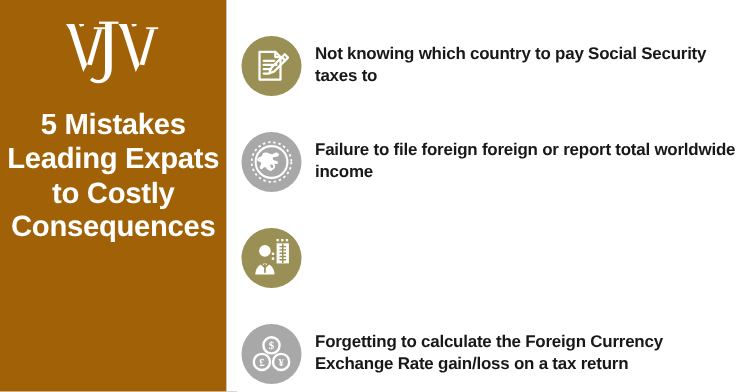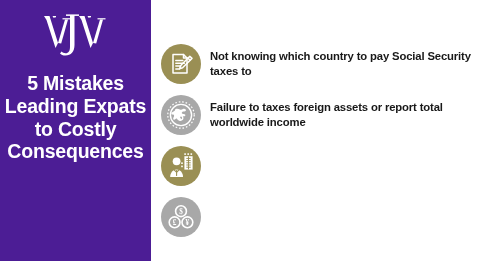--- a/index.html
+++ b/index.html
@@ -20,21 +20,21 @@
     background: #ffffff;
     display: flex;
     flex-direction: row;
   }
 
   
   .left-panel {
     position: relative;
     width: 151px;
     height: 261px;
-    background: #4c1d95;
+    background: #a16207;
     flex: 0 0 151px;
     display: flex;
     flex-direction: column;
     align-items: center;
     box-sizing: border-box;
   }
   .left-accent-stripe {
     position: absolute;
     left: 151px;
     top: 0;
@@ -67,21 +67,21 @@
   
   .right-panel {
     position: relative;
     flex: 1 1 auto;
     height: 261px;
     background: #ffffff;
     padding: 18px 8px 0 10px;
     box-sizing: border-box;
     display: flex;
     flex-direction: column;
-    justify-content: center;
+    justify-content: space-between;
   }
   .mistake-row {
     display: flex;
     flex-direction: row;
     align-items: center;
     height: 50px;
     margin-top: 1px;
   }
   .icon-badge {
     flex: 0 0 40px;
@@ -171,21 +171,21 @@
                        c0.9 0.4 1.9 0.2 2.6 0.8 c0.6 0.5 0.3 1.4 -0.4 1.6 c-1.2 0.4 -2.4 -0.3 -3.5 -0.1
                        c-1.1 0.2 -1.3 1.3 -0.8 2 c0.4 0.6 1.1 1 1.1 1.8 c0 0.9 -1 1.2 -1.7 0.9
                        c-1.1 -0.4 -1.5 -1.6 -2.5 -2.1 c-0.8 -0.4 -1.6 0 -2.1 0.6 c-0.6 0.8 -1.9 0.5 -2 -0.5
                        c-0.1 -1.1 0.8 -1.8 0.9 -2.8 c0.1 -0.9 -0.7 -1.4 -1.5 -1.4 c-0.9 0 -1.5 -0.9 -1 -1.7
                        c0.7 -1.2 2.3 -1.2 3.1 -2.2 c0.5 -0.6 0.3 -1.2 0.6 -1.5 z"></path>
               <ellipse cx="14.3" cy="17.9" rx="2.5" ry="2.1" fill="none" stroke="#ffffff" stroke-width="1.3"></ellipse>
             </g>
           </svg>
         </span>
       </div>
-      <div class="mistake-text">Failure to taxes foreign assets or report total worldwide income</div>
+      <div class="mistake-text">Failure to file foreign foreign or report total worldwide income</div>
     </div>
 
     <div class="mistake-row">
       <div class="icon-badge" style="background:#9a8f54;">
         <span>
           <svg width="28" height="28" viewBox="0 0 28 28" xmlns="http://www.w3.org/2000/svg">
             <g fill="#ffffff">
 
               <circle cx="9.6" cy="9.3" r="3.9"></circle>
 
@@ -226,17 +226,18 @@
               <circle cx="20.4" cy="19.3" r="5.4"></circle>
             </g>
             <g fill="#ffffff" font-family="'Liberation Serif', serif" font-size="7.2" font-weight="bold" text-anchor="middle">
               <text x="14" y="10.8">$</text>
               <text x="7.6" y="21.9">£</text>
               <text x="20.4" y="21.9">¥</text>
             </g>
           </svg>
         </span>
       </div>
+      <div class="mistake-text">Forgetting to calculate the Foreign Currency Exchange Rate gain/loss on a tax return</div>
     </div>
 
 
   </div>
 </div>
 
 </body></html>

